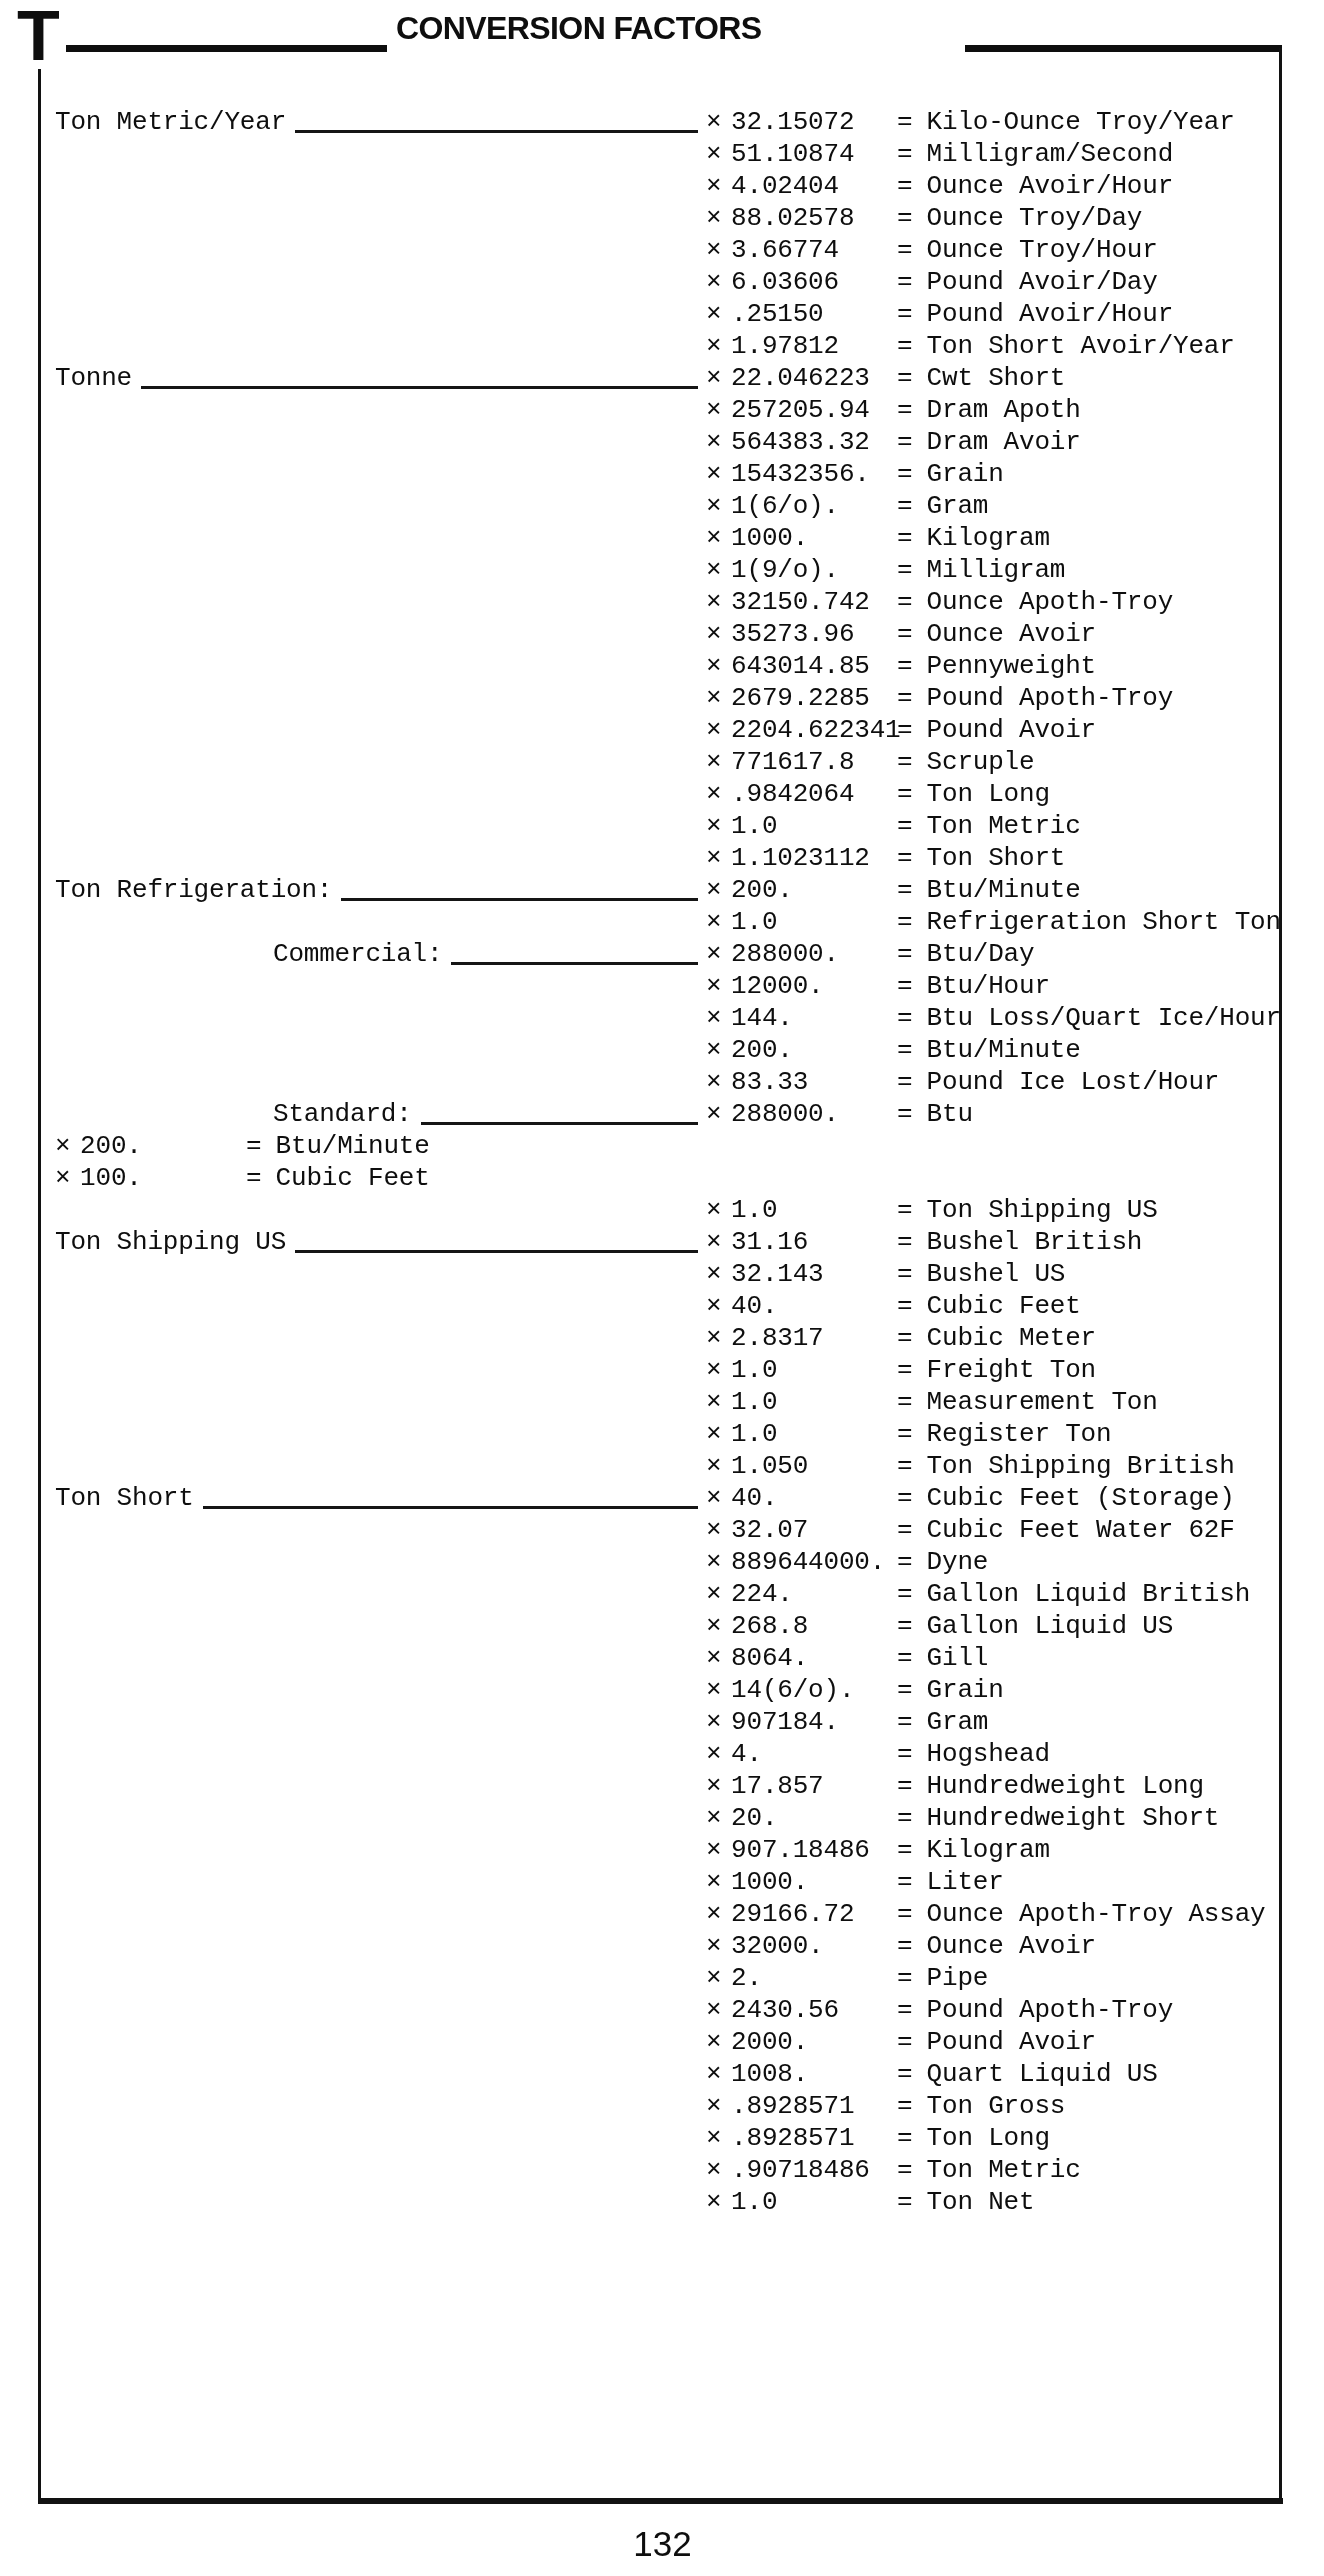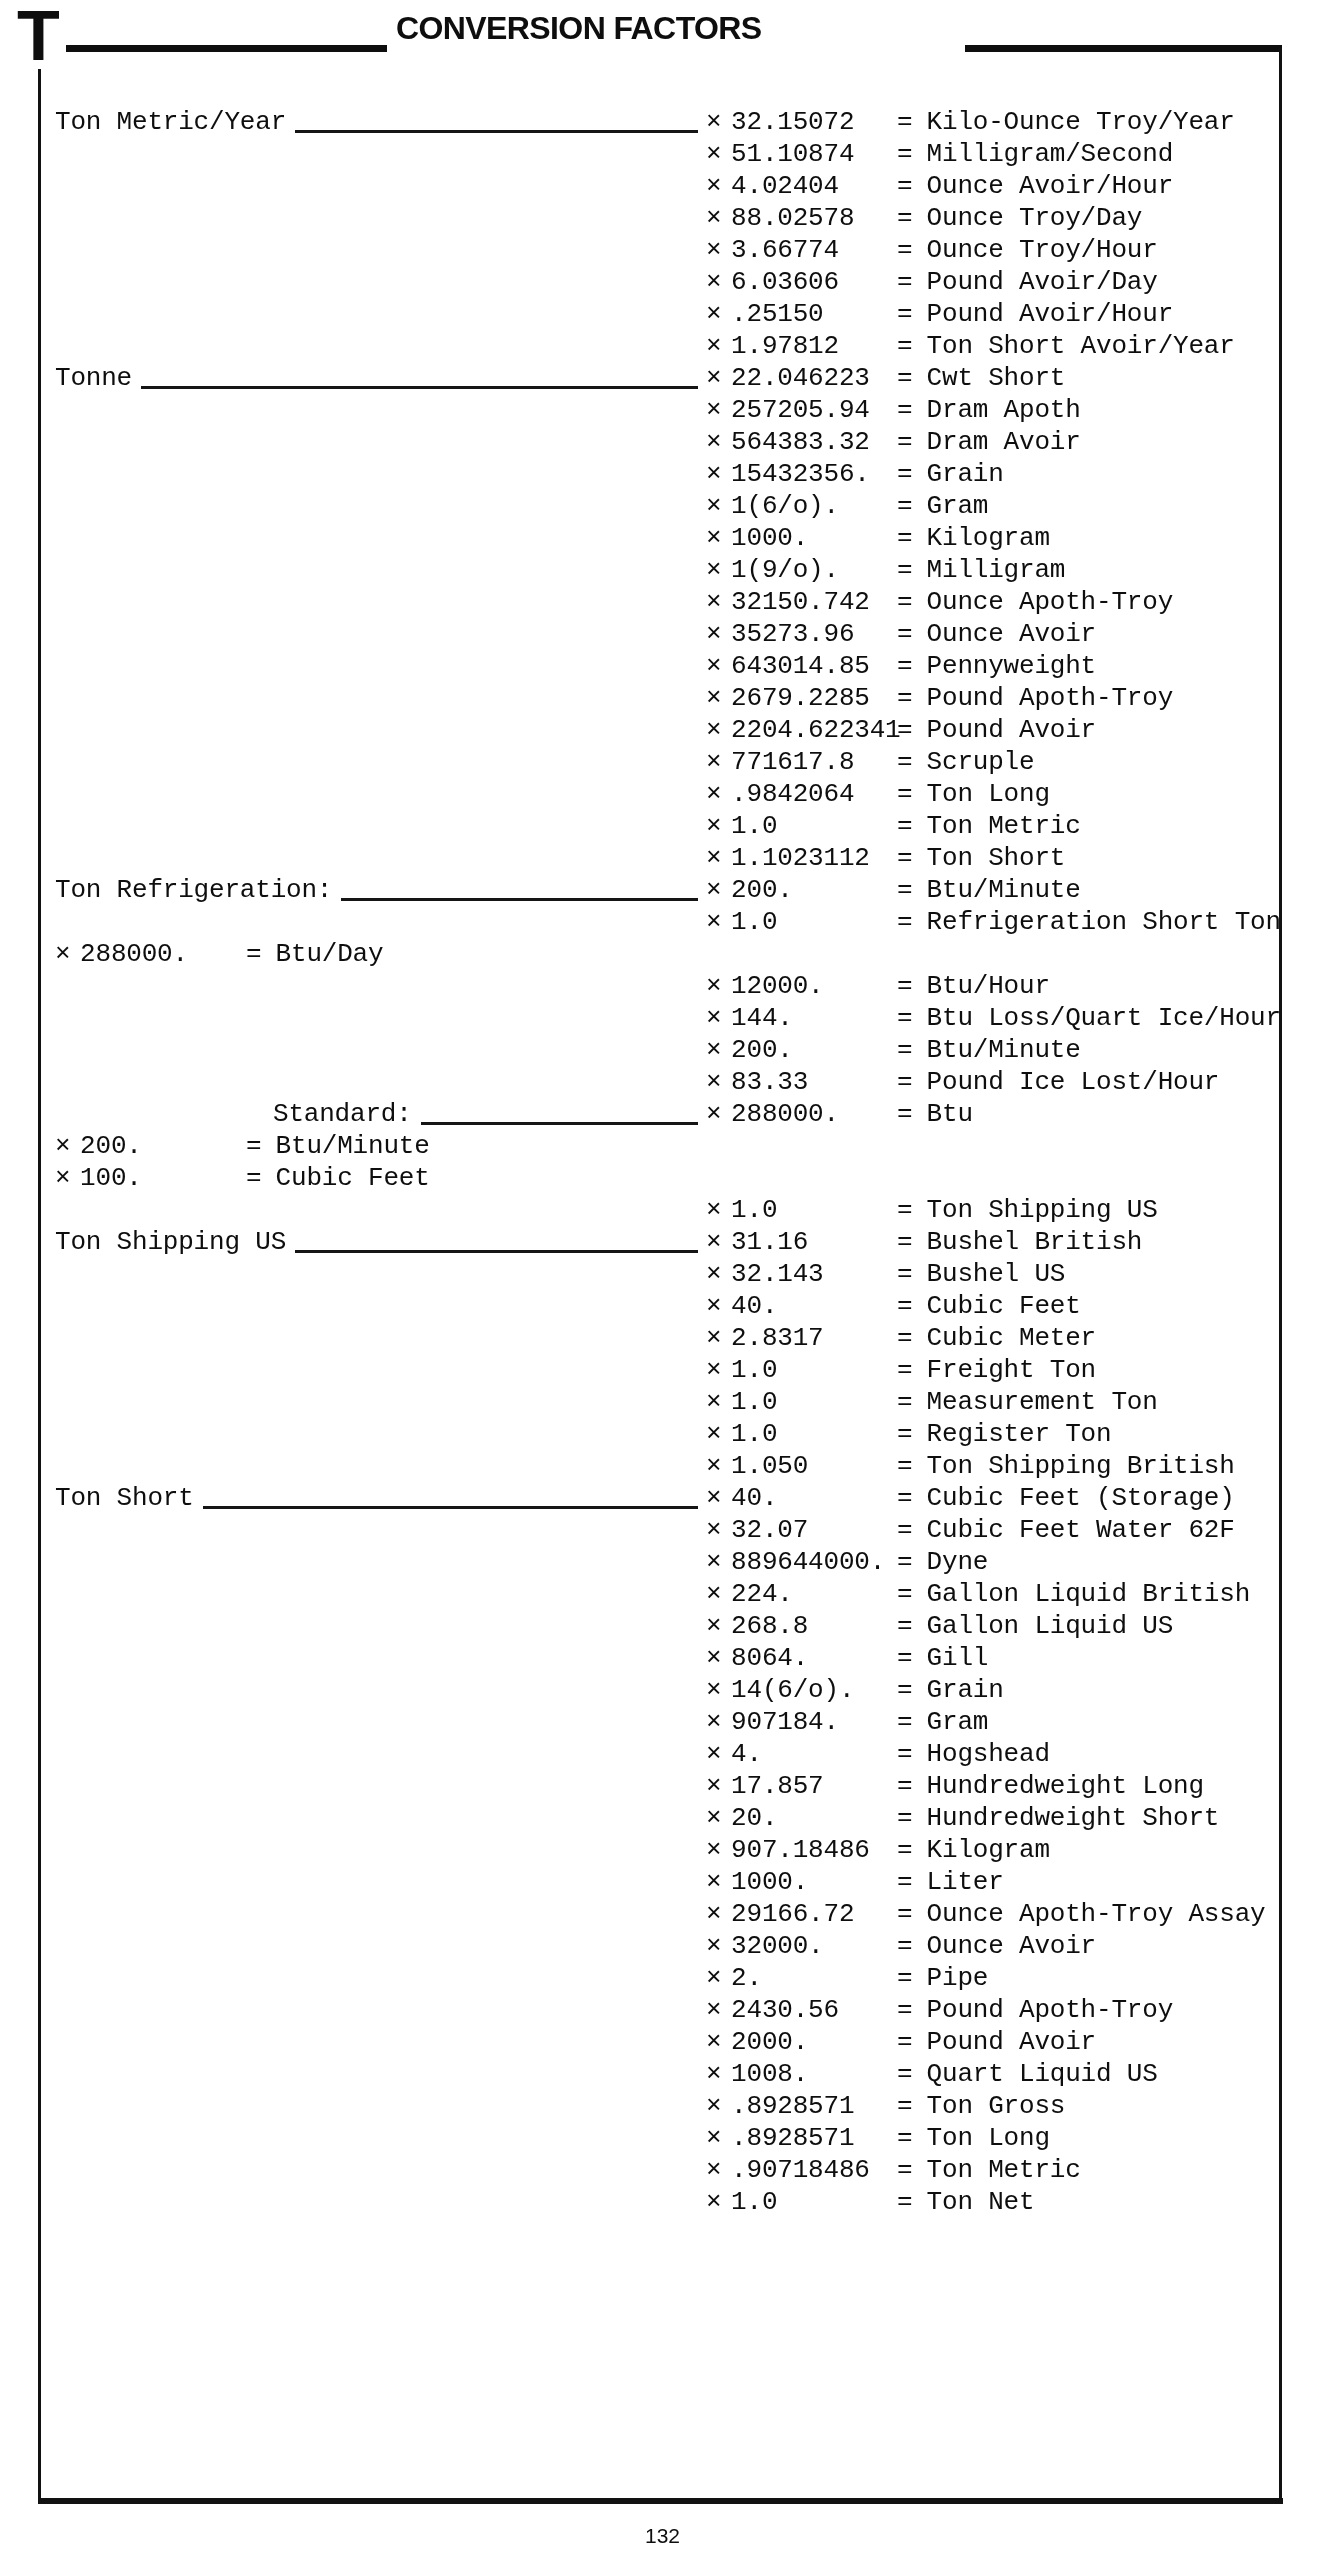--- a/index.html
+++ b/index.html
@@ -19,21 +19,21 @@
   .zone-label{width:651px;display:flex;min-width:0;}
   .lbl.indent{padding-left:218px;}
   .leader{flex:1;position:relative;}
   .leader.line::after{content:"";position:absolute;left:9px;right:7.8px;bottom:5.2px;
                       height:3.2px;background:#151515;}
   .zone-value{width:191px;display:flex;}
   .num{margin-left:9.7px;}
   .zone-result{flex:1;display:flex;min-width:0;}
   .res{margin-left:14.2px;}
   .page-number{position:absolute;top:2524px;left:0;width:100%;text-align:center;
-               font-size:21px;letter-spacing:0;}
+               font-size:35px;letter-spacing:0;}
 </style>
 </head>
 <body>
 
 <div class="page">
   <div class="letter-t">T</div>
   <div class="rule-left"></div>
   <div class="page-title">CONVERSION FACTORS</div>
   <div class="rule-right"></div>
 
@@ -400,20 +400,24 @@
         <span class="zone-value">
           <span class="times">×</span>
           <span class="num">1.0</span>
         </span>
         <span class="zone-result">
           <span class="eq">=</span>
           <span class="res">Refrigeration Short Ton</span>
         </span>
       </div>
       <div class="row">
+        <span class="zone-label">
+          <span class="lbl indent">Commercial:</span>
+          <span class="leader line"></span>
+        </span>
         <span class="zone-value">
           <span class="times">×</span>
           <span class="num">288000.</span>
         </span>
         <span class="zone-result">
           <span class="eq">=</span>
           <span class="res">Btu/Day</span>
         </span>
       </div>
       <div class="row">

